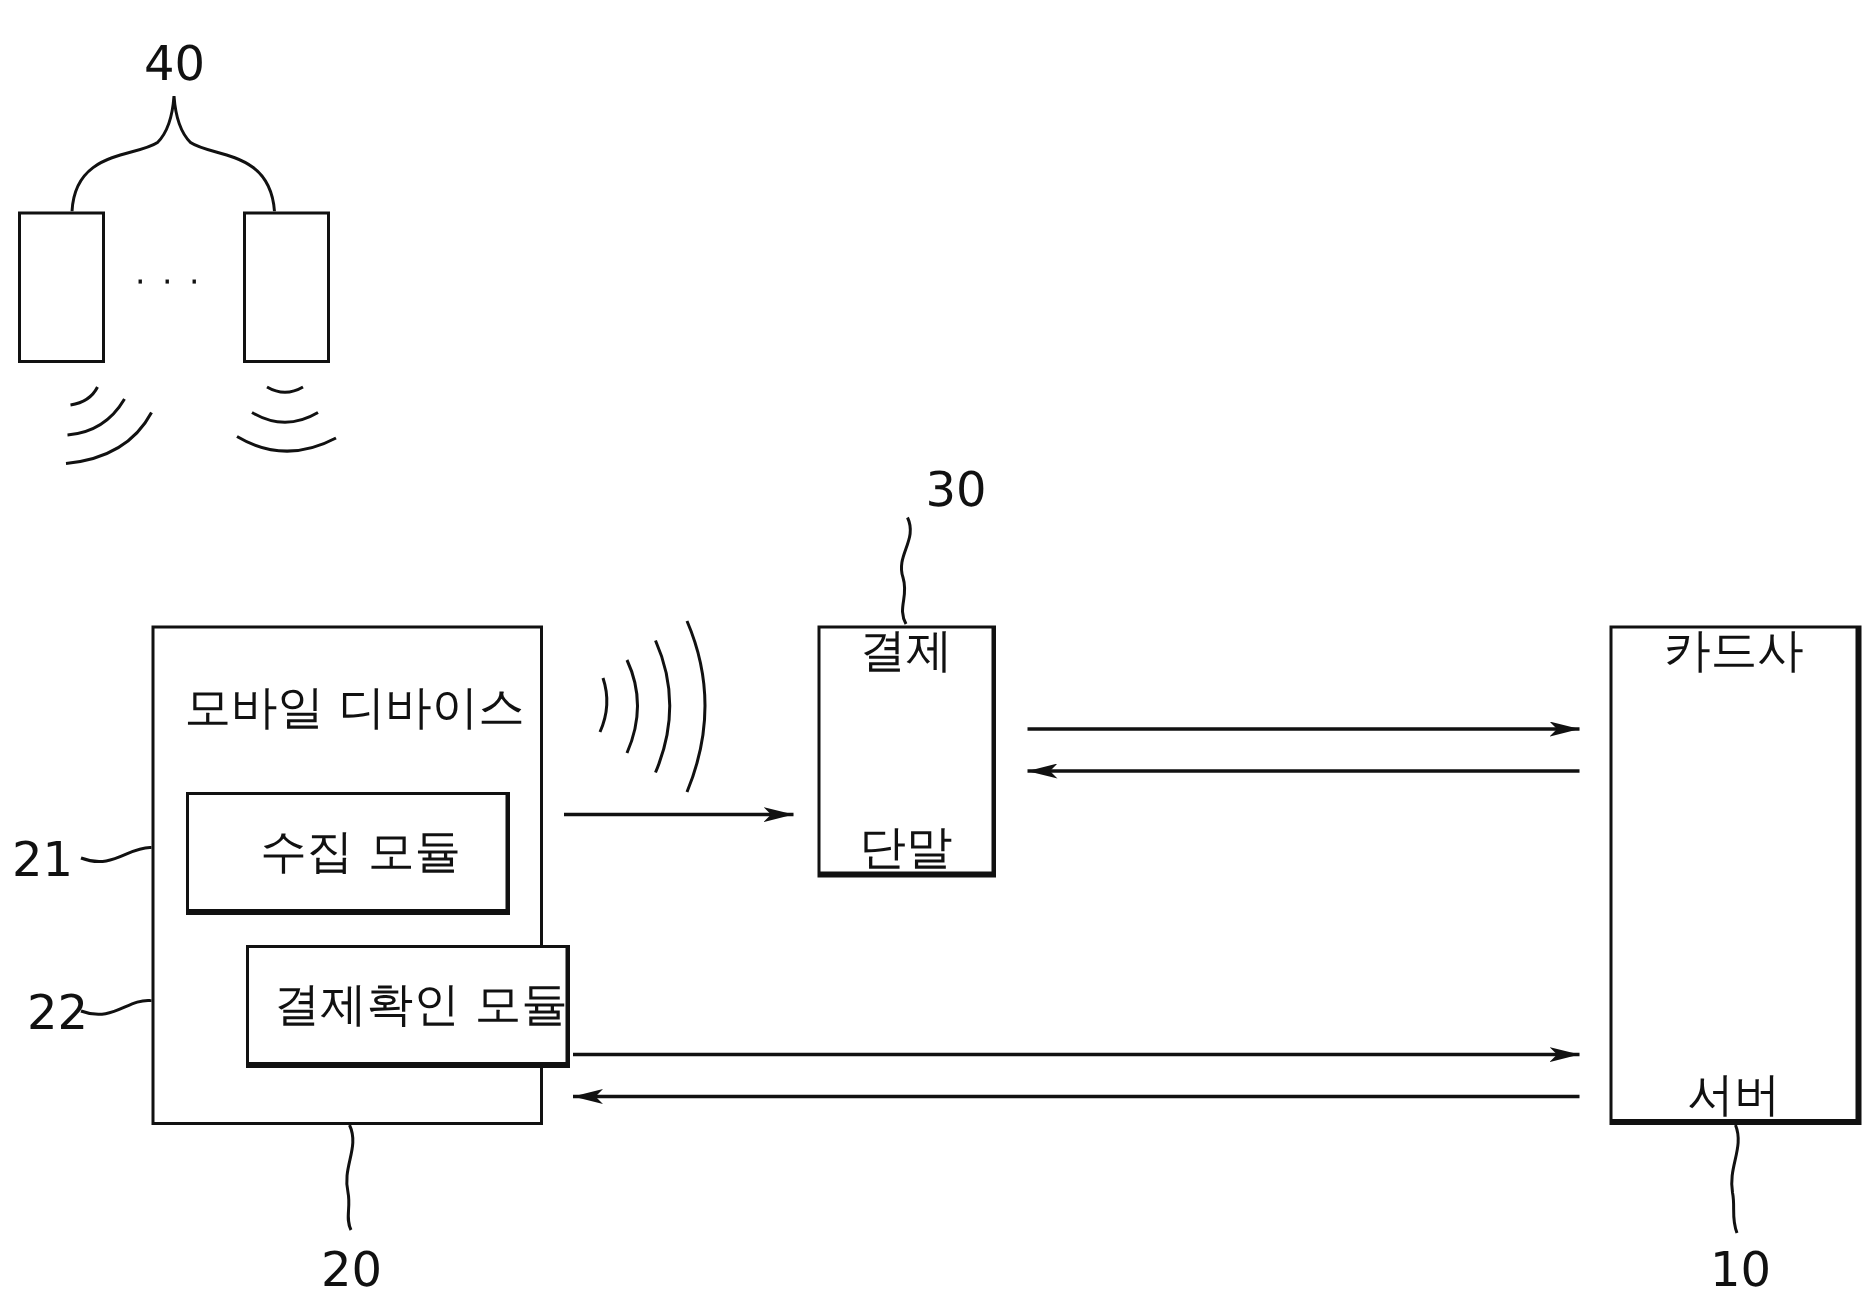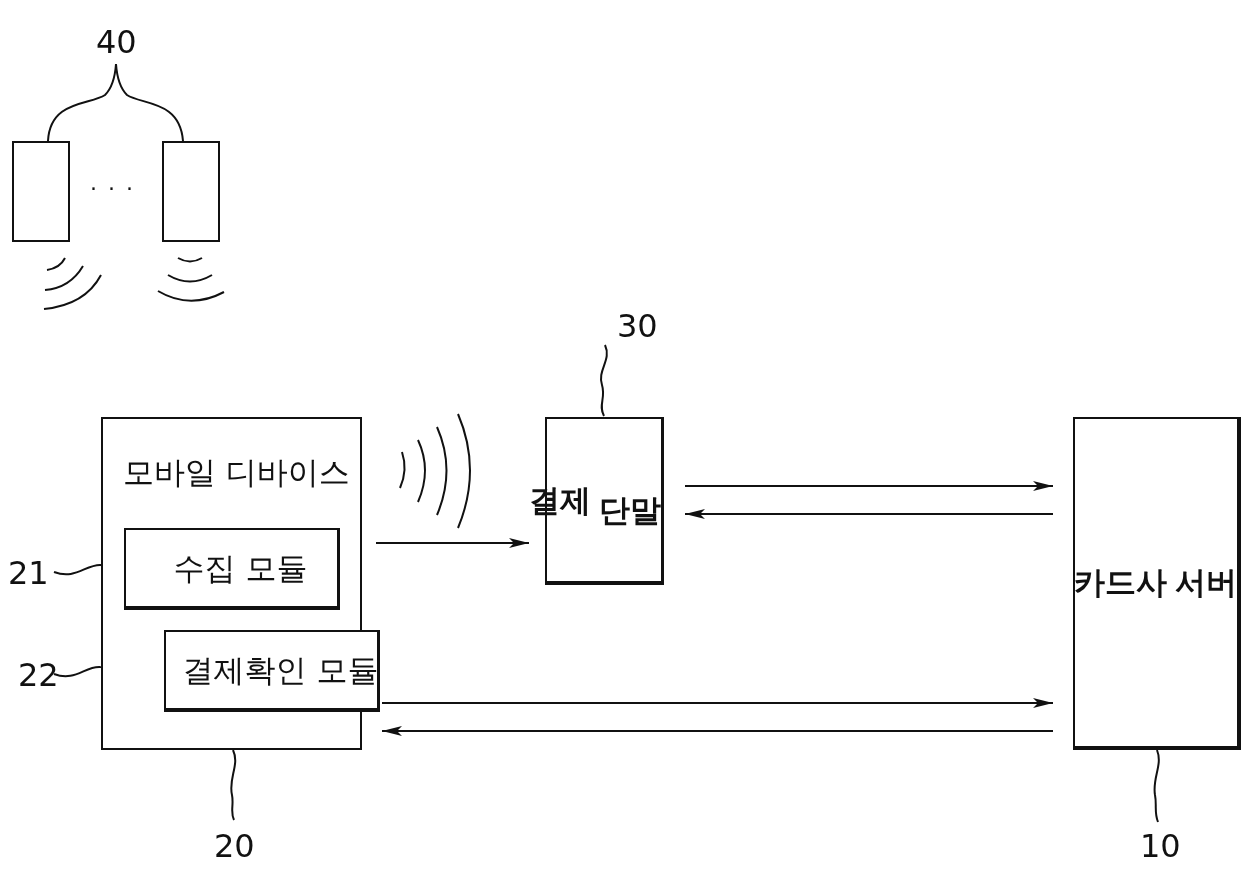--- a/index.html
+++ b/index.html
@@ -4,21 +4,21 @@
 <style>
   html, body { margin: 0; padding: 0; background: #ffffff; }
   body { width: 1241px; height: 874px; position: relative; overflow: hidden;
          font-family: "DejaVu Sans", sans-serif; color: #111; }
   svg { position: absolute; left: 0; top: 0; }
   .box { position: absolute; box-sizing: border-box; border: 2px solid #111;
          border-right-width: 3px; border-bottom-width: 4px; background: #fff; }
   .lbl { position: absolute; font-size: 31px; line-height: 1; white-space: nowrap; }
   .ref { position: absolute; font-size: 32px; line-height: 1; font-family: "DejaVu Sans", sans-serif; }
   .center { display: flex; align-items: center; justify-content: center; text-align: center; padding-left: 18px; }
-  .stack { display: flex; flex-direction: row; align-items: center; justify-content: flex-end; gap: 8px; font-weight: bold; }
+  .stack { display: flex; flex-direction: column; align-items: center; justify-content: space-between; gap: 8px; }
 </style>
 </head>
 <body>
 
 <svg width="1241" height="874" viewBox="0 0 1241 874">
   <defs>
     <marker id="ah" viewBox="0 0 20 10" refX="20" refY="5" markerWidth="20" markerHeight="10" markerUnits="userSpaceOnUse" orient="auto">
       <path d="M0,0 L20,5 L0,10 L5,5 Z" fill="#111"></path>
     </marker>
   </defs>

